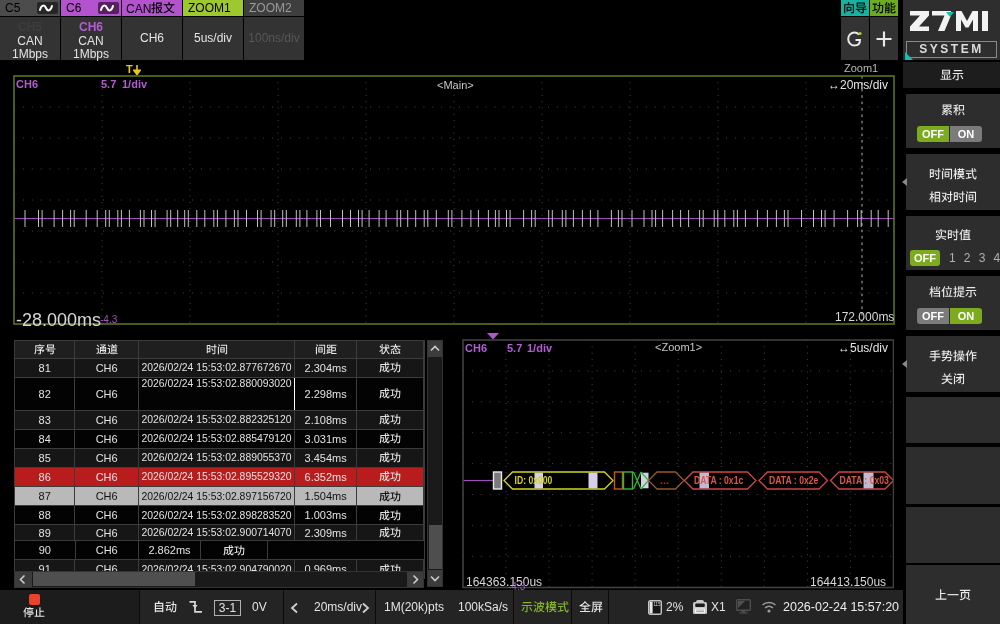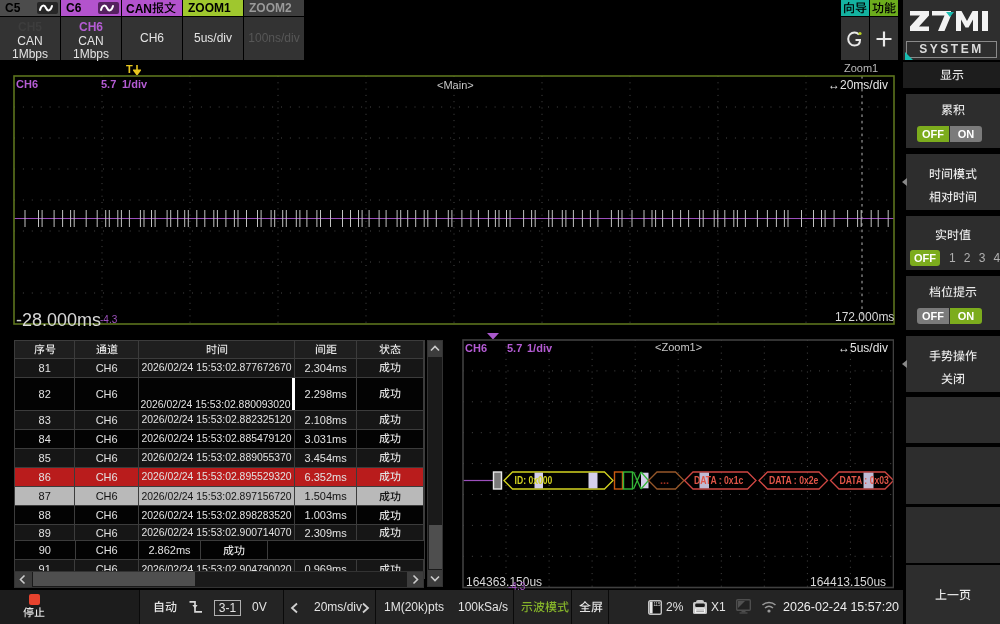--- a/index.html
+++ b/index.html
@@ -1,20 +1,20 @@
 <!DOCTYPE html>
 <html><head><meta charset="utf-8"><style>
 *{margin:0;padding:0;box-sizing:border-box}
 html,body{width:1000px;height:624px;background:#000;overflow:hidden;
  font-family:"Liberation Sans",sans-serif;-webkit-font-smoothing:antialiased}
 .ab{position:absolute}
 .t{position:absolute;white-space:nowrap;line-height:1}
 svg{display:inline-block;vertical-align:top}
 .tab{position:absolute;top:0;width:60px;height:60px}
-.tabh{height:16px;font-size:12px;font-weight:bold;color:#000;line-height:16px;
+.tabh{height:16px;font-size:12px;font-weight:normal;color:#000;line-height:16px;
  padding-left:5px;position:relative}
 .tabb{height:43px;margin-top:1px;background:#333;text-align:center;
  color:#e4e4e4;font-size:12px;line-height:13.5px}
 </style></head><body>
 
 <div class="tab" style="left:0">
 <div class="tabh" style="background:#4c4c4c">C5<svg class="ab" style="right:2px;top:2px" width="21" height="12" viewBox="0 0 21 12">
         <rect width="21" height="12" rx="2" fill="#262626"></rect>
         <path d="M3 8 C4.5 2.5,7.5 2.5,9 6 C10.5 9.5,13.5 9.5,15 4" stroke="#fff" stroke-width="2" fill="none" stroke-linecap="round"></path>
       </svg></div>
@@ -283,21 +283,21 @@
 <div style="width:67px;display:flex;align-items:center;justify-content:center;border-right:1px solid #3c3c3c">
         <svg style="" width="22.0" height="11" viewBox="0 -86 200 100" fill="#e2e2e2">
           <use href="#u6210" x="0"></use>
           <use href="#u529f" x="100"></use>
         </svg>
       </div>
 </div>
 <div style="display:flex;height:33px;background:#030303;color:#e2e2e2;font-size:11px;border:1px solid #3c3c3c;border-top:none">
 <div style="width:60.5px;display:flex;align-items:center;justify-content:center;border-right:1px solid #3c3c3c">82</div>
 <div style="width:63.5px;display:flex;align-items:center;justify-content:center;border-right:1px solid #3c3c3c">CH6</div>
-<div style="width:156.5px;display:flex;align-items:flex-end;justify-content:center;border-right:3px solid #ffffff">
+<div style="width:156.5px;display:flex;align-items:flex-start;justify-content:center;border-right:1px solid #ffffff">
         <span style="font-size:10.4px;white-space:nowrap">2026/02/24 15:53:02.880093020</span>
       </div>
 <div style="width:62px;display:flex;align-items:center;justify-content:center;border-right:1px solid #3c3c3c">2.298ms</div>
 <div style="width:67px;display:flex;align-items:center;justify-content:center;border-right:1px solid #3c3c3c">
         <svg style="" width="22.0" height="11" viewBox="0 -86 200 100" fill="#e2e2e2">
           <use href="#u6210" x="0"></use>
           <use href="#u529f" x="100"></use>
         </svg>
       </div>
 </div>

